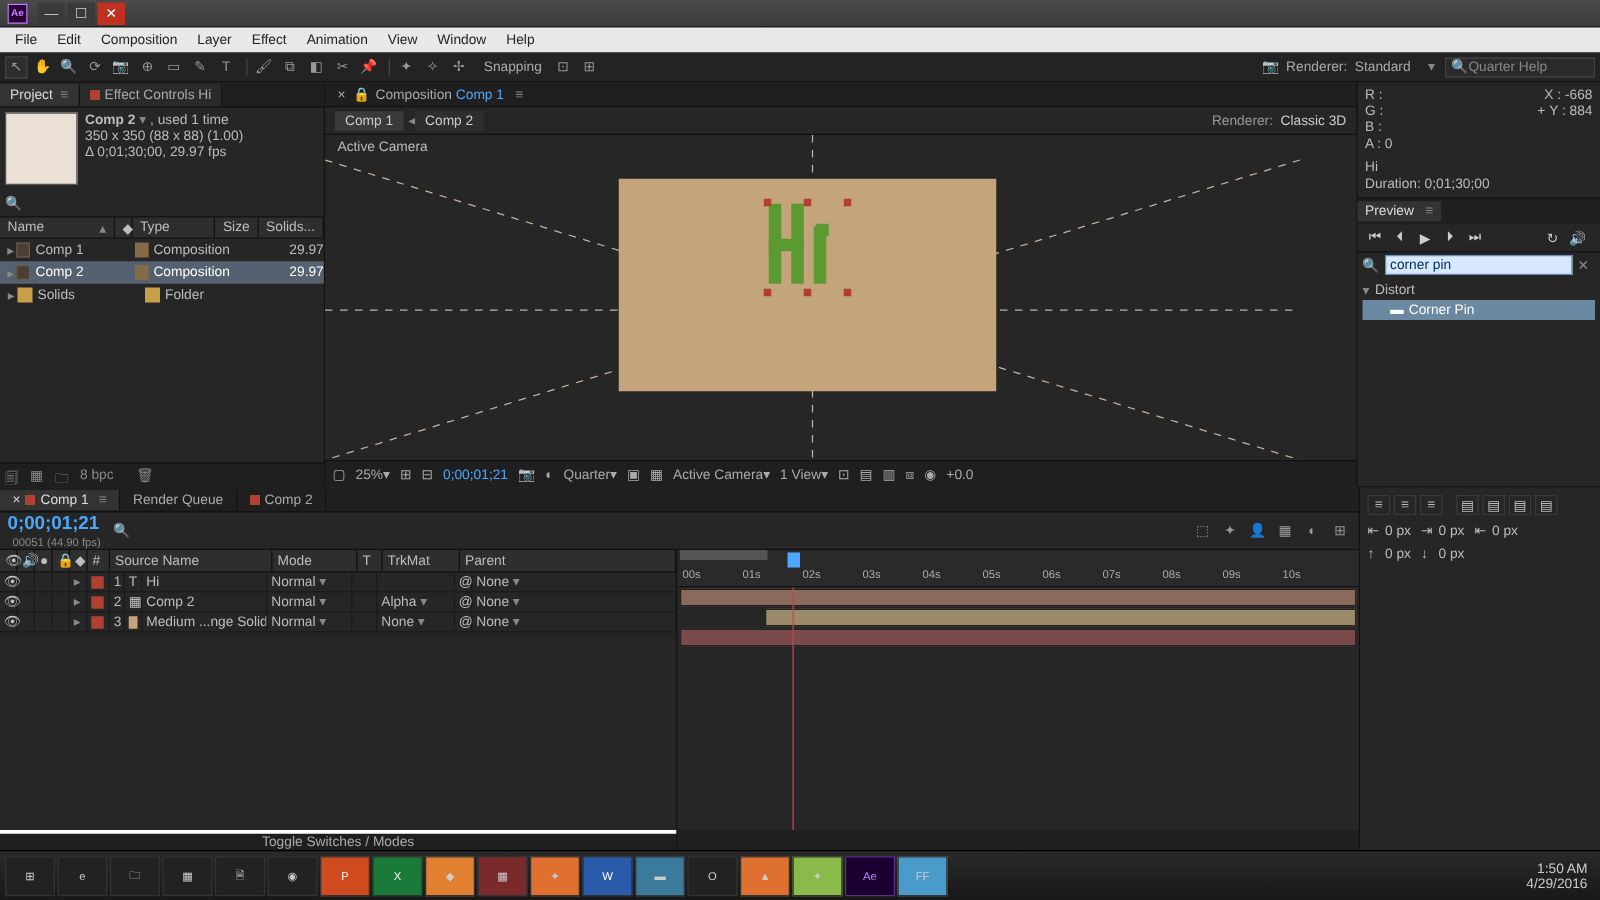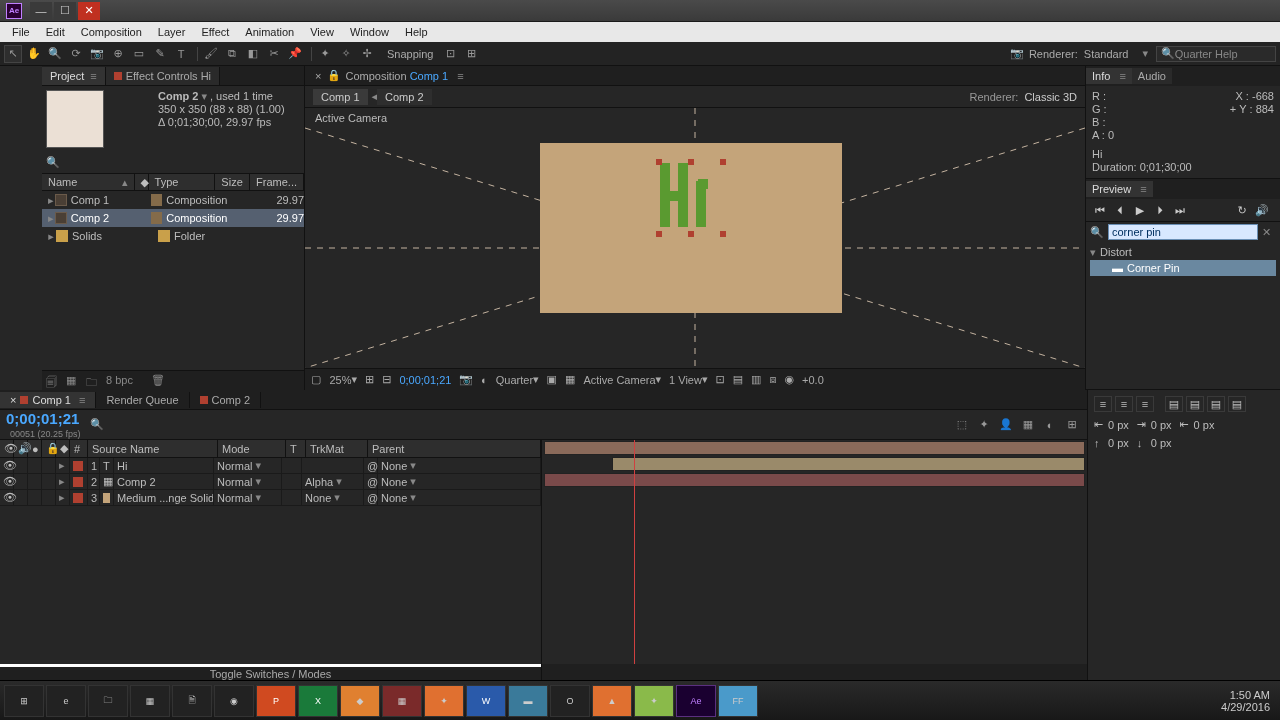--- a/index.html
+++ b/index.html
@@ -24,30 +24,30 @@
 .toolbar .tool { width:18px; height:18px; margin-right:3px; display:flex; align-items:center; justify-content:center; color:#999; border:1px solid transparent; }
 .toolbar .tool.active { border:1px solid #444; background:#2e2e2e; }
 .toolbar .sep { width:1px; height:14px; background:#444; margin:0 4px; }
 .toolbar .snap-lbl { color:#aaa; margin-left:8px; margin-right:8px; }
 .toolbar .spacer { flex:1; }
 .toolbar .workspace { color:#aaa; margin-right:6px; }
 .toolbar .search-help { width:120px; height:16px; background:#2a2a2a; border:1px solid #444; color:#888; padding:0 4px; display:flex; align-items:center; }
 
 
 .main { display:flex; height:324px; }
-.left-col { width:305px; background:#262626; display:flex; flex-direction:column; border-right:1px solid #111;padding-left:42px; }
+.left-col { width:260px; background:#262626; display:flex; flex-direction:column; border-right:1px solid #111; }
 .center-col { flex:1; background:#262626; display:flex; flex-direction:column; }
 .right-col { width:195px; background:#262626; display:flex; flex-direction:column; border-left:1px solid #111; }
 
 
 .panel-tabs { height:20px; display:flex; align-items:center; background:#1f1f1f; border-bottom:1px solid #111; }
 .panel-tab { padding:3px 8px; color:#aaa; background:#2a2a2a; border-right:1px solid #111; display:flex; align-items:center; }
 .panel-tab.active { background:#333; color:#ddd; }
 .panel-tab .menu-lines { margin-left:6px; color:#888; }
-.comp-thumb-row { display:flex; padding:4px;gap:48px; }
+.comp-thumb-row { display:flex; padding:4px; }
 .comp-thumb { width:58px; height:58px; background:#ebe0d5; border:1px solid #555; margin-right:6px; }
 .comp-info { color:#bbb; font-size:10px; line-height:13px; }
 .proj-search { padding:4px; }
 .proj-header { height:18px; background:#2e2e2e; display:flex; align-items:center; border-top:1px solid #111; border-bottom:1px solid #111; }
 .proj-header .col { padding:0 6px; border-right:1px solid #111; display:flex; align-items:center; height:100%; }
 .proj-list { flex:1; background:#262626; }
 .proj-row { height:18px; display:flex; align-items:center; padding-left:4px; }
 .proj-row.sel { background:#556070; color:#fff; }
 .proj-row .twirl { width:10px; text-align:center; color:#888; }
 .proj-row .icon { width:12px; height:12px; margin-right:4px; display:inline-block; }
@@ -244,21 +244,21 @@
       <span>🔍</span>
     </div>
     <div class="proj-header">
       <div class="col" style="width:112px">
         <span>Name</span>
           <span style="margin-left:auto;color:#888">▴</span>
       </div>
       <div class="col" style="width:14px">◆</div>
       <div class="col" style="width:80px">Type</div>
       <div class="col" style="width:40px">Size</div>
-      <div class="col" style="flex:1">Frame...</div>
+      <div class="col" style="flex:1">Solids...</div>
     </div>
     <div class="proj-list">
       <div class="proj-row">
         <span class="twirl">▸</span>
           <span class="icon comp"></span>
         <span style="width:86px">Comp 1</span>
         <span class="type-icon"></span>
         <span style="width:78px">Composition</span>
         <span style="width:40px"></span>
         <span>29.97</span>
@@ -352,24 +352,20 @@
       <span class="vf">▤</span>
       <span class="vf">▥</span>
       <span class="vf">⧈</span>
       <span class="vf">◉</span>
       <span class="vf">+0.0</span>
     </div>
   </div>
 
   <div class="right-col">
     <div class="rp-section">
-      <div class="rp-tabs">
-        <div class="rp-tab active"><span>Info</span> <span style="color:#888;margin-left:6px">≡</span></div>
-        <div class="rp-tab">Audio</div>
-      </div>
       <div class="rp-body">
         <div class="info-grid">
           <div class="info-left">
             <div>R :</div>
             <div>G :</div>
             <div>B :</div>
             <div>A : 0</div>
           </div>
           <div class="info-right">
             <div>X : -668</div>
@@ -426,21 +422,21 @@
         </div>
       <div class="tl-tab">Render Queue</div>
       <div class="tl-tab">
           <span style="width:8px;height:8px;background:#b04030;display:inline-block;margin-right:4px"></span>
           <span>Comp 2</span>
         </div>
     </div>
     <div class="tl-timerow">
       <div>
         <div class="tl-timecode">0;00;01;21</div>
-        <div class="tl-framecount">00051 (20.25 fps)</div>
+        <div class="tl-framecount">00051 (44.90 fps)</div>
       </div>
       <span style="margin-left:10px;color:#888">🔍</span>
       <div class="spacer"></div>
       <div class="tbtn">⬚</div>
       <div class="tbtn">✦</div>
       <div class="tbtn">👤</div>
       <div class="tbtn">▦</div>
       <div class="tbtn">◐</div>
       <div class="tbtn">⊞</div>
     </div>
@@ -564,20 +560,35 @@
               </div>
             <div class="c dd" style="flex:1">
                 <span>None</span>
                 <span class="arr">▾</span>
               </div>
           </div>
         </div>
         <div class="tl-footer">Toggle Switches / Modes</div>
       </div>
       <div class="tl-ruler-area">
+        <div class="tl-ruler">
+          <div class="workarea" style="left:2px;width:70px"></div>
+          <div class="cti-head" style="left:88px"></div>
+          <div class="tick" style="left:4px">00s</div>
+          <div class="tick" style="left:52px">01s</div>
+          <div class="tick" style="left:100px">02s</div>
+          <div class="tick" style="left:148px">03s</div>
+          <div class="tick" style="left:196px">04s</div>
+          <div class="tick" style="left:244px">05s</div>
+          <div class="tick" style="left:292px">06s</div>
+          <div class="tick" style="left:340px">07s</div>
+          <div class="tick" style="left:388px">08s</div>
+          <div class="tick" style="left:436px">09s</div>
+          <div class="tick" style="left:484px">10s</div>
+        </div>
         <div class="tl-tracks">
           <div class="tl-track" style="top:0">
               <div class="tl-bar" style="left:2px;right:2px;background:#8a6a5a"></div>
             </div>
           <div class="tl-track" style="top:16px">
               <div class="tl-bar" style="left:70px;right:2px;background:#9a8a6a"></div>
             </div>
           <div class="tl-track" style="top:32px">
               <div class="tl-bar" style="left:2px;right:2px;background:#7a4a4a"></div>
             </div>

